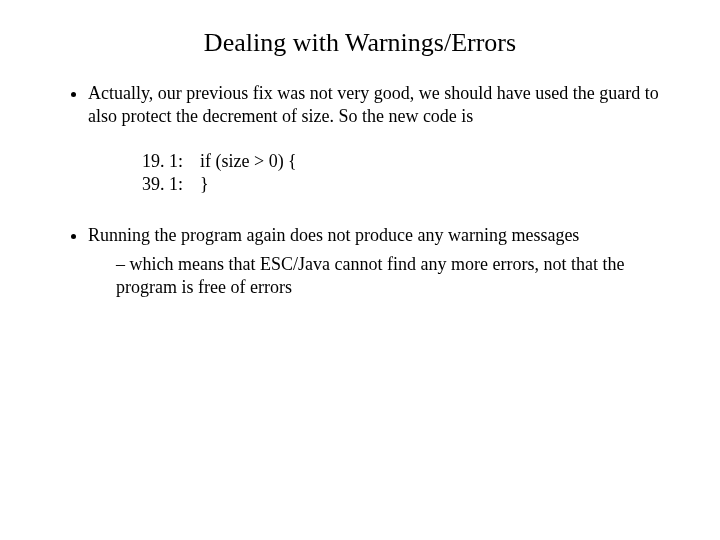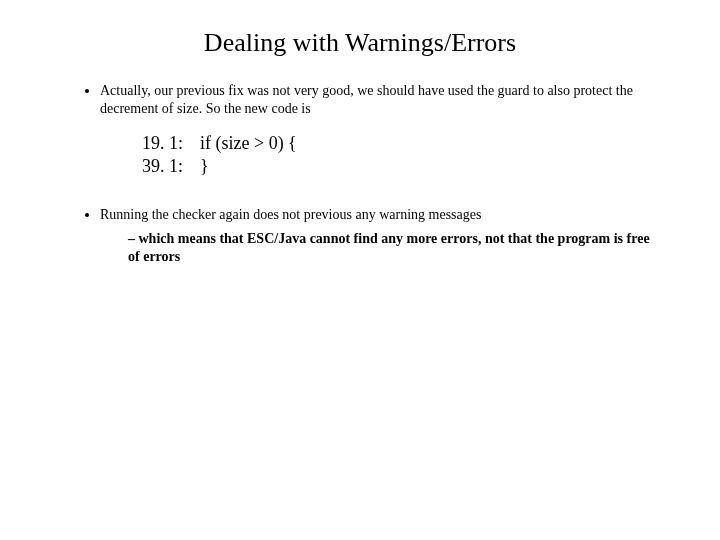--- a/index.html
+++ b/index.html
@@ -19,38 +19,37 @@
   }
   .title {
     font-size: 26px;
     text-align: center;
     margin: 0 0 24px 0;
     font-weight: normal;
   }
   ul.lvl1 {
     list-style-type: disc;
     padding-left: 38px;
-    margin: 12px;
-    font-size: 14px;
+    margin: 0;
+    font-size: 18px;
     line-height: 1.28;
   }
   ul.lvl1 > li {
     margin-bottom: 14px;
   }
   ul.lvl2 {
     list-style: none;
     padding-left: 28px;
     margin: 6px 0 0 0;
-    font-weight: bold;
   }
   ul.lvl2 > li::before {
     content: "–  ";
   }
   .code-block {
-    margin: 14px 0 28px 92px;
+    margin: 22px 0 28px 92px;
     font-size: 18px;
     line-height: 1.28;
   }
   .code-row {
     display: flex;
   }
   .code-ln {
     width: 58px;
     flex-shrink: 0;
   }
@@ -77,21 +76,21 @@
       <span class="code-txt">if (size &gt; 0) {</span>
     </div>
     <div class="code-row">
       <span class="code-ln">39. 1:</span>
       <span class="code-txt">}</span>
     </div>
   </div>
 
   <ul class="lvl1">
     <li>
-      <span>Running the checker again does not previous any warning messages</span>
+      <span>Running the program again does not produce any warning messages</span>
       <ul class="lvl2">
         <li>
           <span>which means that ESC/Java cannot find any more errors, not that the program is free of errors</span>
         </li>
       </ul>
     </li>
   </ul>
 
 </div>
 

